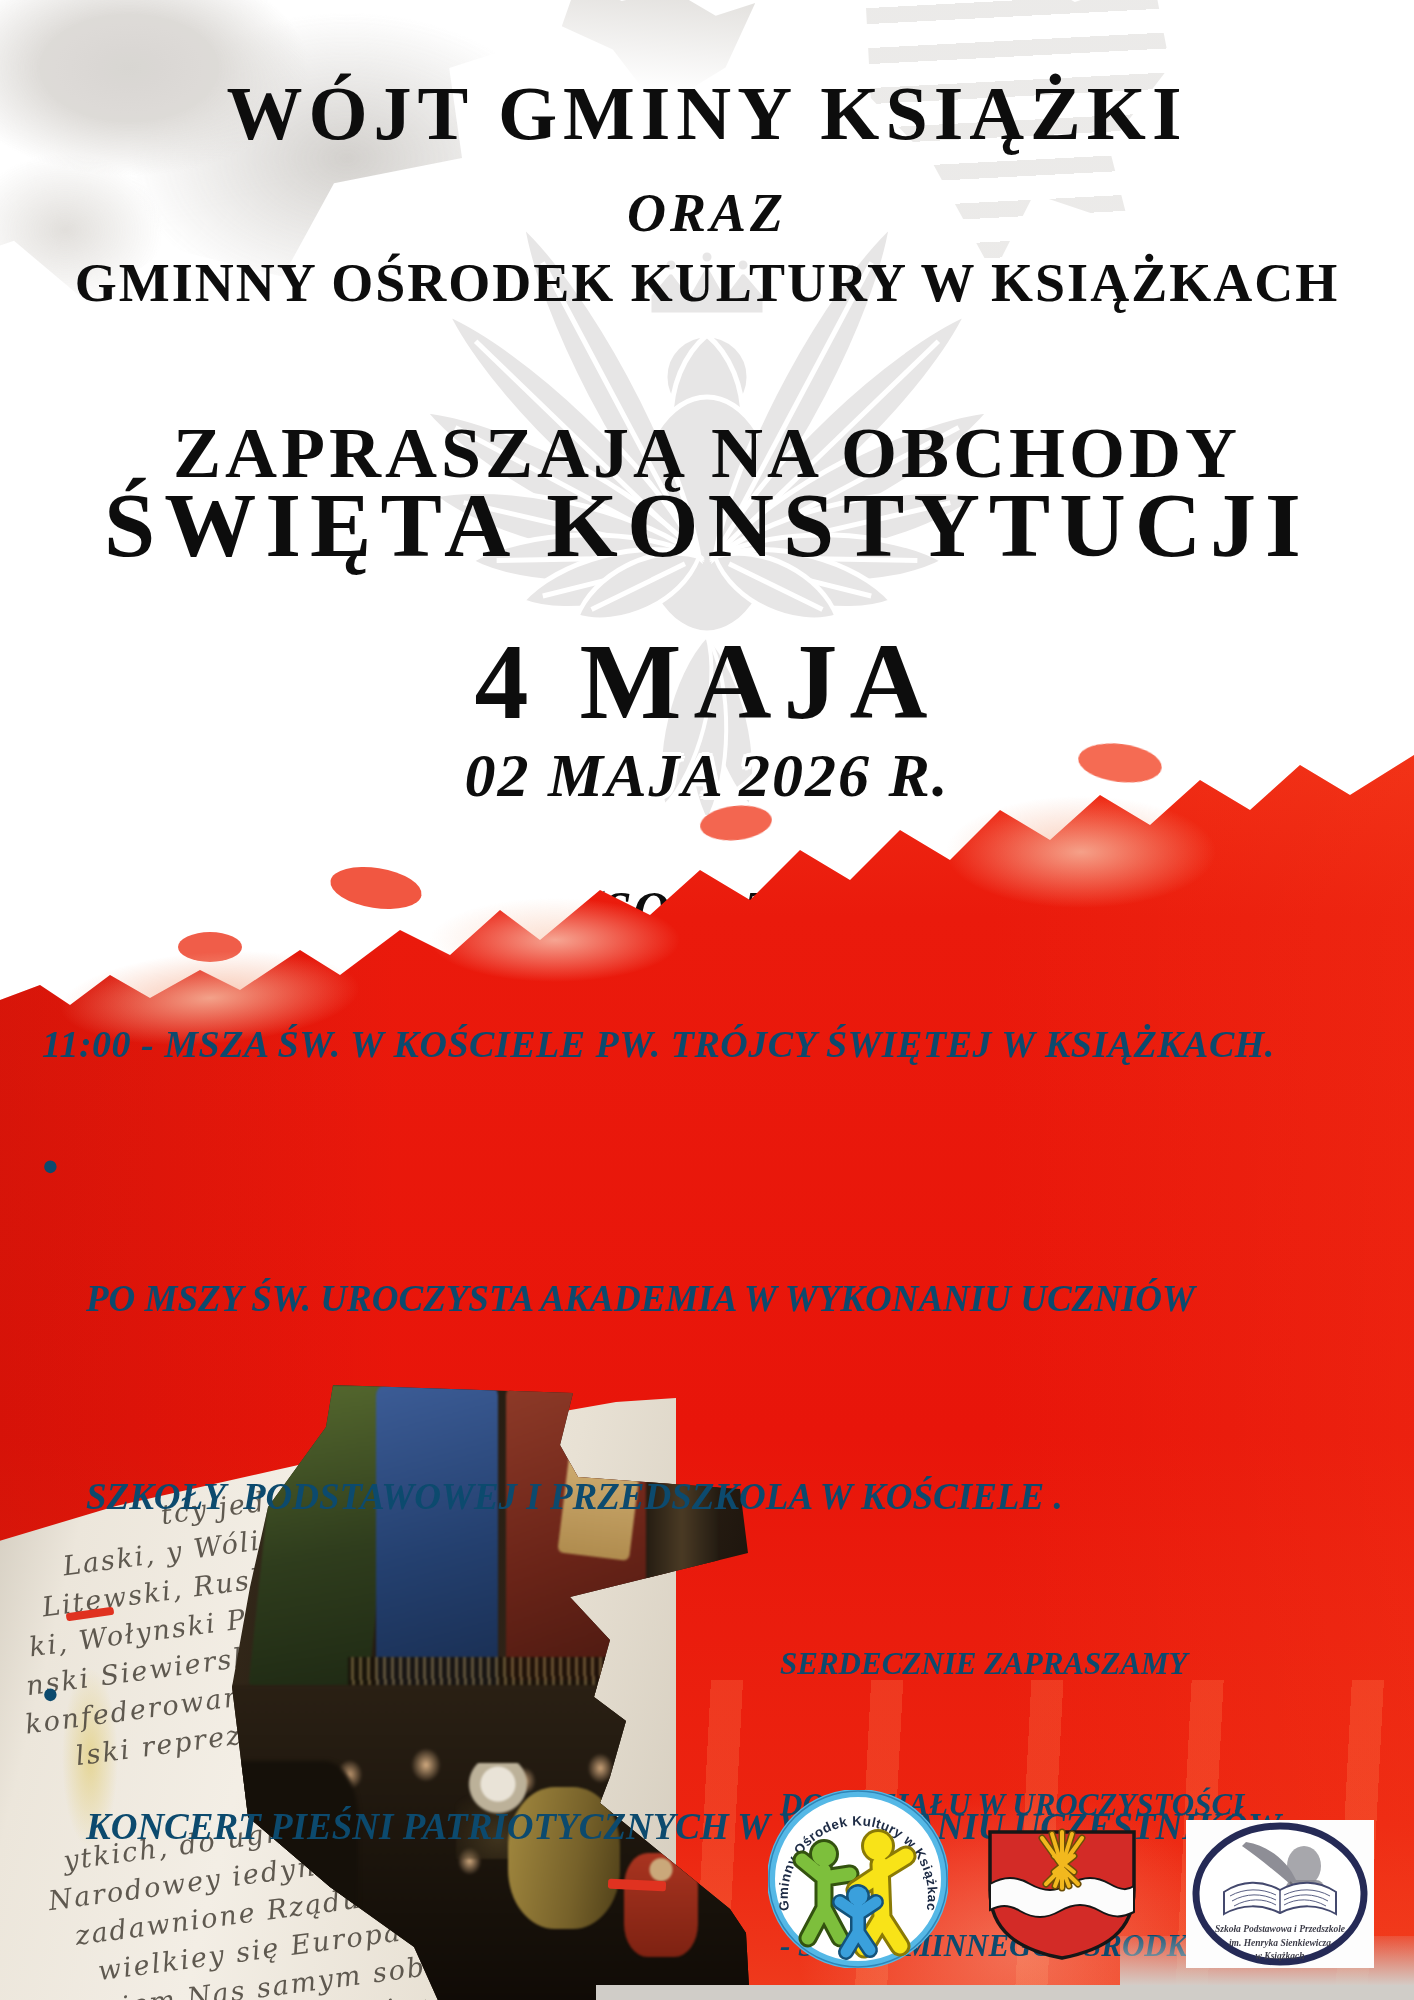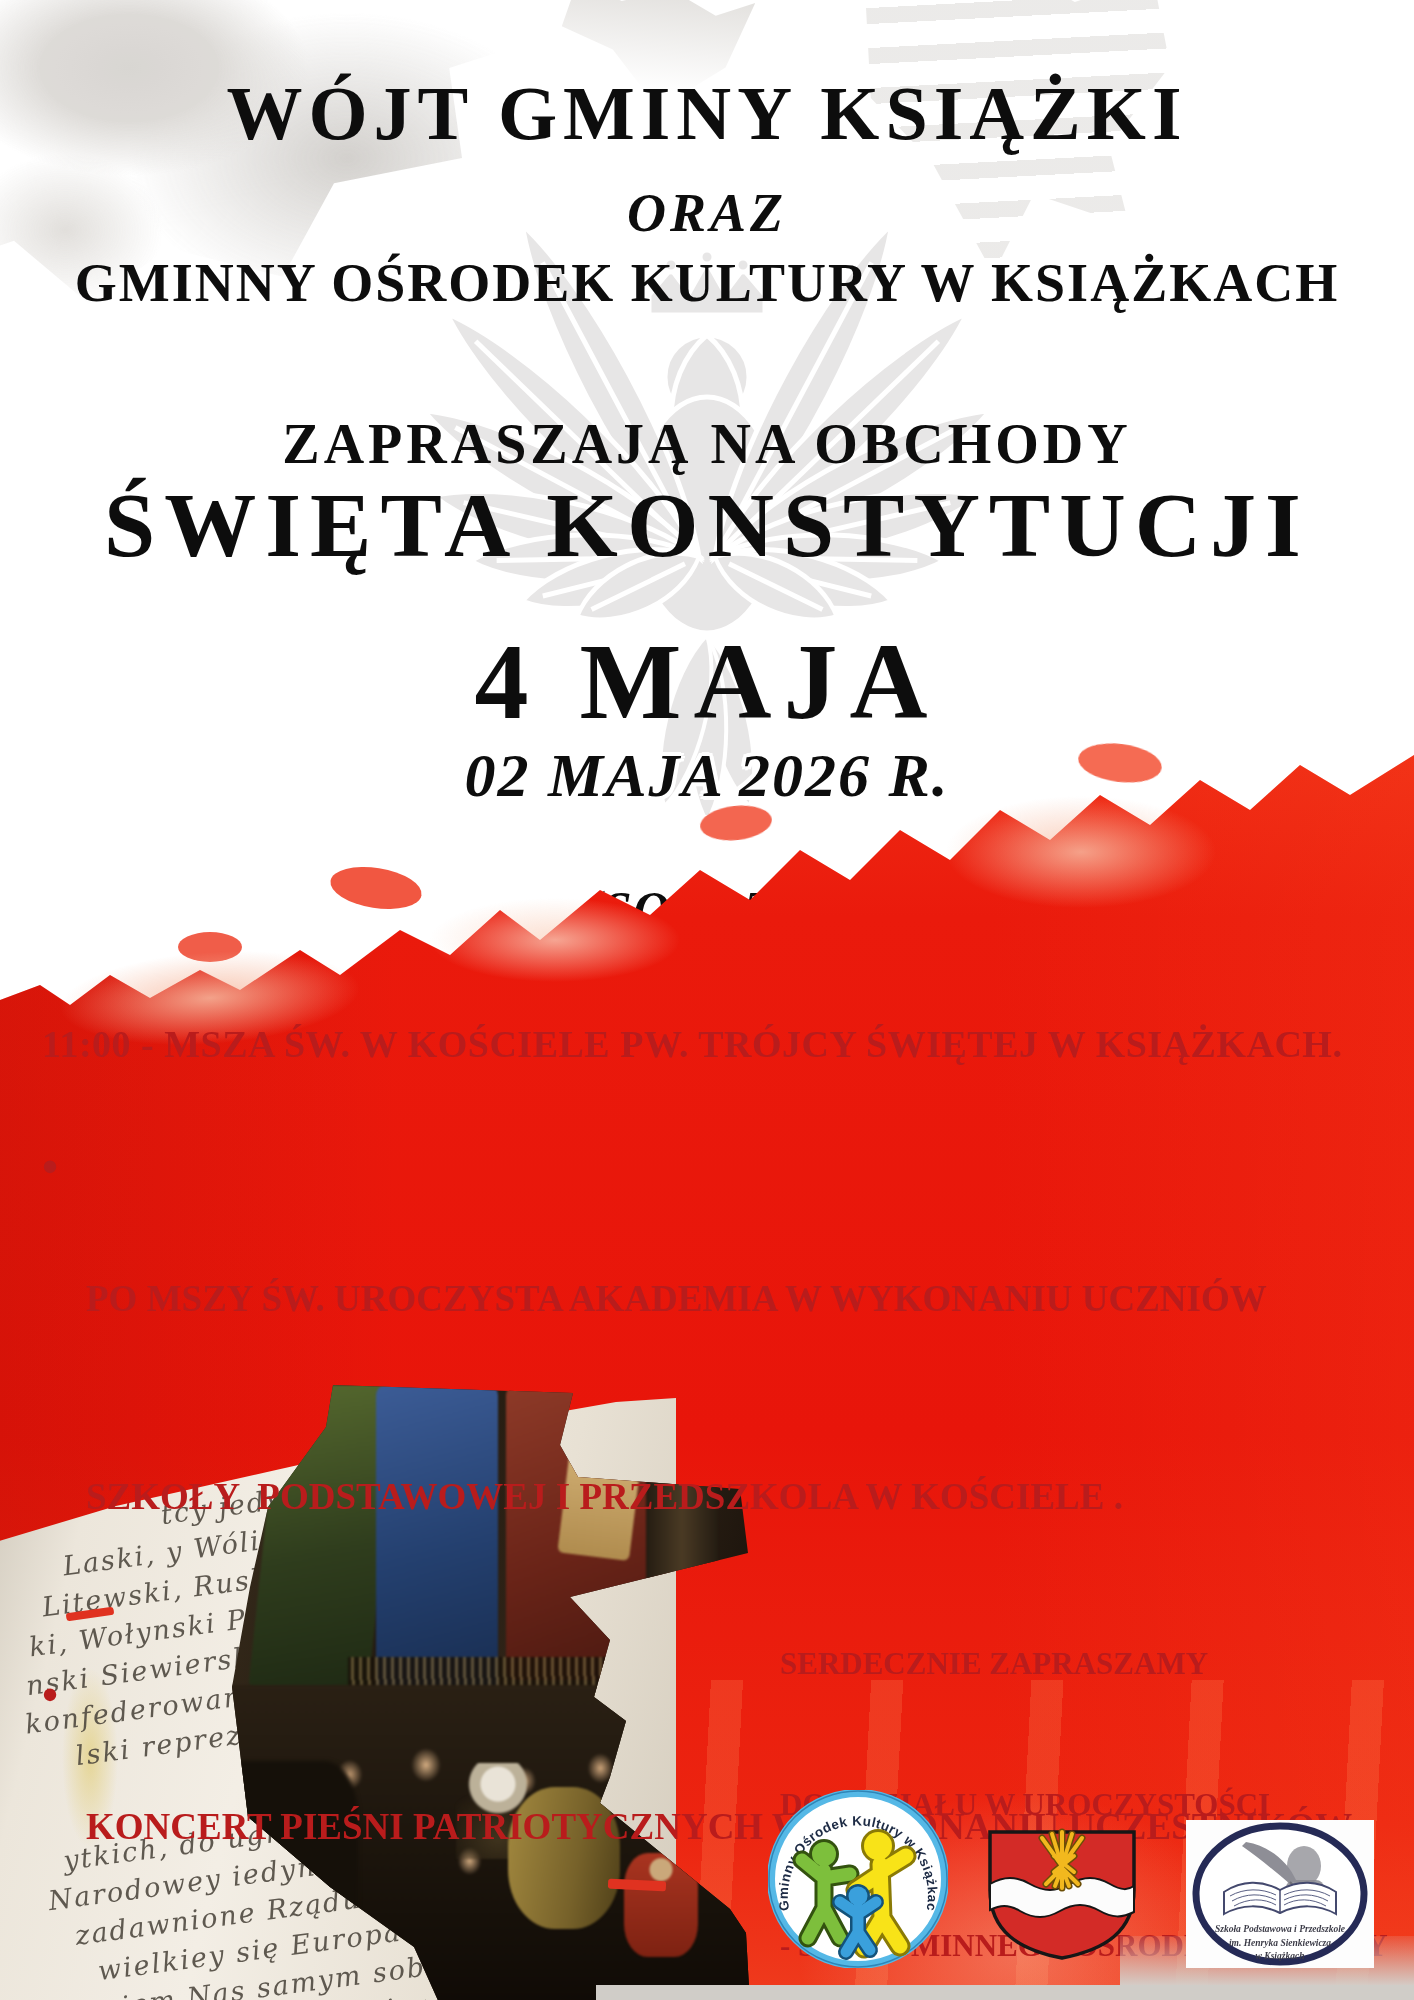--- a/index.html
+++ b/index.html
@@ -19,21 +19,21 @@
   .smudge3{left:830px;top:-30px;width:340px;height:320px;opacity:.65;
     background:repeating-linear-gradient(177deg,rgba(200,197,193,.55) 0 16px,rgba(255,255,255,0) 16px 40px);
     clip-path:polygon(10% 0,35% 6%,55% 0,72% 10%,95% 2%,100% 30%,82% 55%,88% 80%,60% 70%,48% 95%,30% 60%,12% 40%);}
   
   .eagle{position:absolute;left:55px;top:165px;width:1305px;height:650px;opacity:.88;}
   
   .center-line{position:absolute;left:0;right:0;text-align:center;font-weight:bold;color:#0d0d0d;white-space:nowrap;}
   .h1{top:70px;font-size:76px;letter-spacing:6px;}
   .h2{top:182px;font-size:54px;letter-spacing:4px;font-style:italic;}
   .h3{top:252px;font-size:54px;letter-spacing:2px;}
-  .invite{top:412px;font-size:56px;letter-spacing:4px;}
+  .invite{top:412px;font-size:72px;letter-spacing:4px;}
   .title1{top:472px;font-size:92px;letter-spacing:9px;}
   .title2{top:620px;font-size:108px;letter-spacing:12px;}
   .outlined{text-shadow:-3px -3px 0 #fff,3px -3px 0 #fff,-3px 3px 0 #fff,3px 3px 0 #fff,
             0 -4px 0 #fff,0 4px 0 #fff,-4px 0 0 #fff,4px 0 0 #fff;}
   .date{top:740px;font-size:62px;font-style:italic;letter-spacing:2px;}
   .day{top:880px;font-size:50px;font-style:italic;letter-spacing:2px;}
   
   .red-zone{position:absolute;left:0;top:740px;width:1414px;height:1260px;z-index:1;
     background:linear-gradient(180deg,#f02c14 0%,#ea1a0c 14%,#e8150a 55%,#ec2410 86%,#ef3b1d 100%);
     clip-path:polygon(0 260px,40px 245px,70px 265px,110px 235px,150px 258px,200px 230px,240px 250px,
@@ -50,21 +50,21 @@
   
   .blob{position:absolute;border-radius:50%;}
   .blob.r1{left:330px;top:868px;width:92px;height:40px;background:rgba(238,58,32,.85);transform:rotate(9deg);}
   .blob.r2{left:700px;top:806px;width:72px;height:34px;background:rgba(240,64,36,.8);transform:rotate(-6deg);}
   .blob.r3{left:1078px;top:744px;width:84px;height:38px;background:rgba(242,70,40,.8);transform:rotate(7deg);}
   .blob.r4{left:178px;top:932px;width:64px;height:30px;background:rgba(236,52,28,.8);}
   .blob.s1{left:60px;top:952px;width:300px;height:92px;background:radial-gradient(closest-side,rgba(246,186,160,.85),rgba(246,186,160,0));transform:rotate(-4deg);z-index:2;}
   .blob.s2{left:430px;top:898px;width:250px;height:84px;background:radial-gradient(closest-side,rgba(250,212,192,.75),rgba(250,212,192,0));z-index:2;}
   .blob.s3{left:946px;top:796px;width:270px;height:112px;background:radial-gradient(closest-side,rgba(247,192,167,.8),rgba(247,192,167,0));z-index:2;}
   
-  .program{position:absolute;z-index:5;color:#b91c1c;font-weight:bold;}
+  .program{position:absolute;z-index:5;color:#0c4a6e;font-style:italic;font-weight:bold;}
   .mass-line{left:42px;top:1022px;font-size:38px;letter-spacing:.5px;white-space:pre;}
   .bullets{left:42px;top:1134px;right:60px;}
   .bullet-item{display:flex;align-items:flex-start;}
   .bullet-dot{width:44px;font-size:46px;line-height:66px;flex:0 0 44px;}
   .bullet-text{font-size:37px;line-height:66px;white-space:pre-wrap;}
   .closing{left:780px;top:1546px;font-size:31px;line-height:47px;white-space:pre;}
   
   .manuscript{position:absolute;left:-24px;top:1398px;width:700px;height:607px;z-index:2;
     background:linear-gradient(104deg,#c9c2b4 0%,#ece6db 16%,#f3eee5 42%,#e8e1d4 72%,#d5cdbe 100%);
     clip-path:polygon(0 150px,140px 108px,300px 72px,470px 34px,640px 4px,700px 0,700px 607px,0 607px);}

